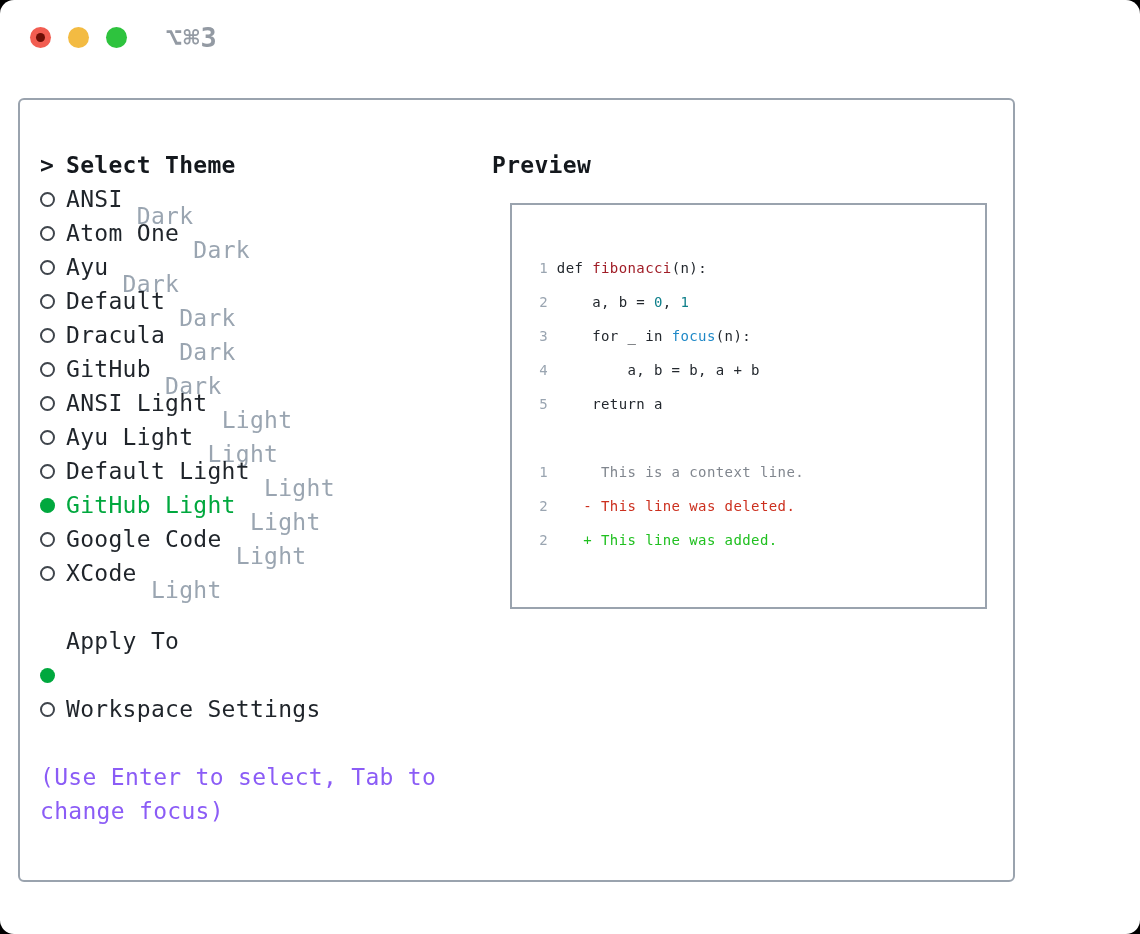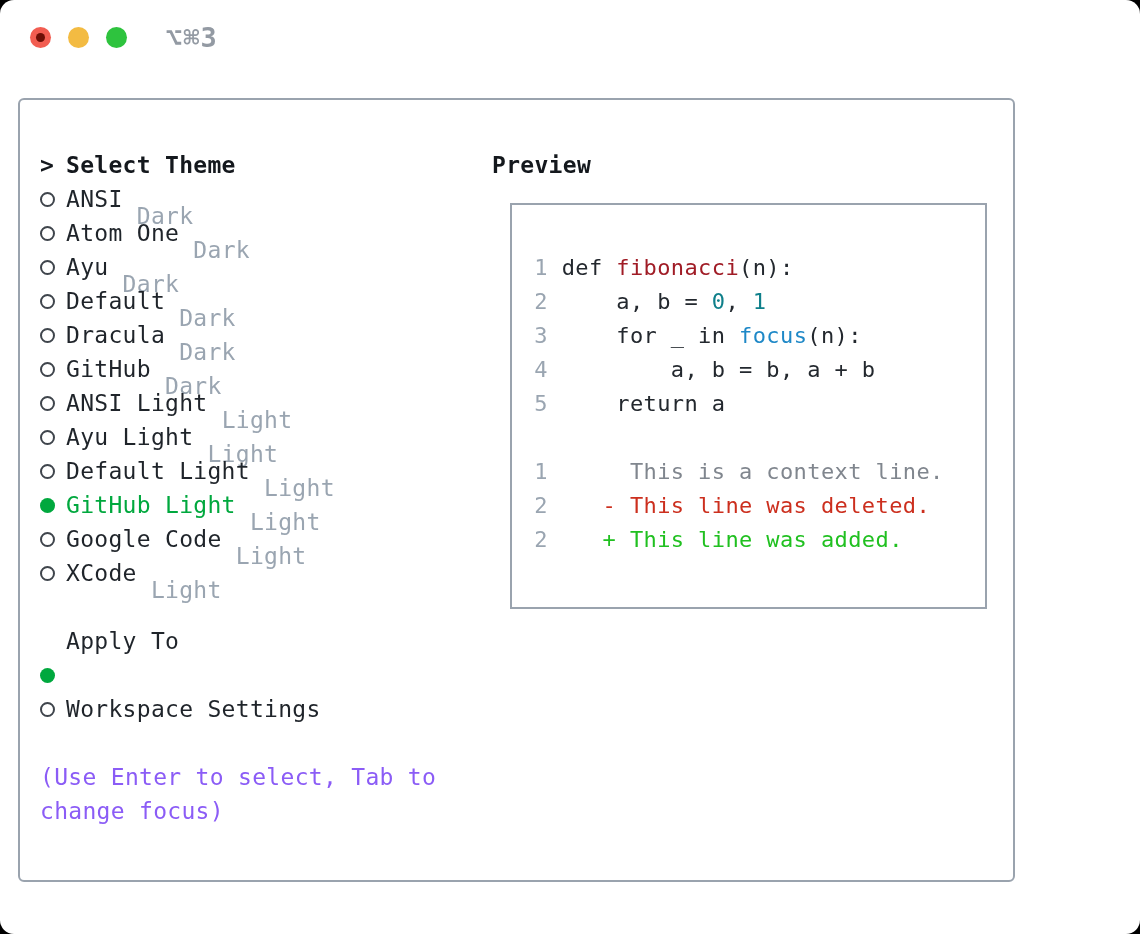--- a/index.html
+++ b/index.html
@@ -30,21 +30,21 @@
   .suffix{color:#9aa5b1;margin-top:34px;}
   .sel-name{color:#00a83e;}
   .footer-line{height:34px;line-height:34px;color:#8b5cf6;white-space:pre;}
 
   
   .preview-title{position:absolute;left:472px;top:48px;height:34px;line-height:34px;
     font-size:23px;letter-spacing:.3px;font-weight:700;color:#14181d;}
   .preview-box{position:absolute;left:490px;top:103px;width:477px;height:406px;
     border:2px solid #9aa3ae;box-sizing:border-box;background:#fff;
     padding:46px 0 0 22px;overflow:hidden;}
-  .pl{height:34px;line-height:34px;font-size:22px;letter-spacing:.4px;white-space:pre;}
+  .pl{height:34px;line-height:34px;font-size:14px;letter-spacing:.4px;white-space:pre;}
   .ln{display:inline-block;min-width:14px;text-align:right;color:#9aa5b1;}
   .c-plain{color:#23282e;}
   .c-func{color:#a01c26;}
   .c-num{color:#0e7f8a;}
   .c-builtin{color:#1e88c7;}
   .c-context{color:#80868e;}
   .c-deleted{color:#cc2f1e;}
   .c-added{color:#20c020;}
 </style>
 </head>

